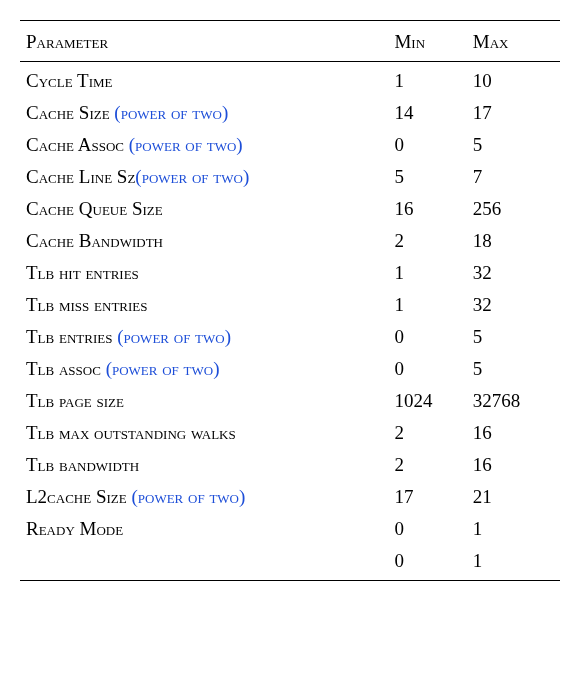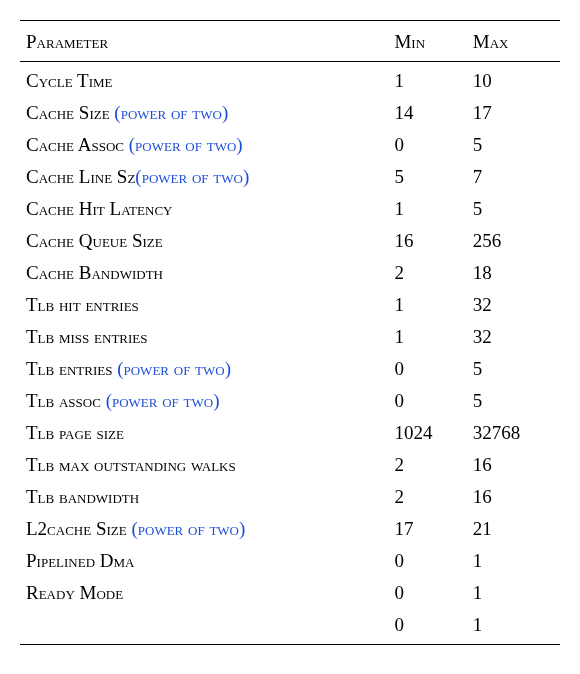--- a/index.html
+++ b/index.html
@@ -74,25 +74,20 @@
         <td><span class="param-name">Cache Assoc </span><span class="note">(power of two)</span></td>
         <td class="num">0</td>
         <td class="num">5</td>
       </tr>
       <tr>
         <td><span class="param-name">Cache Line Sz</span><span class="note">(power of two)</span></td>
         <td class="num">5</td>
         <td class="num">7</td>
       </tr>
       <tr>
-        <td><span class="param-name">Cache Hit Latency</span></td>
-        <td class="num">1</td>
-        <td class="num">5</td>
-      </tr>
-      <tr>
         <td><span class="param-name">Cache Queue Size</span></td>
         <td class="num">16</td>
         <td class="num">256</td>
       </tr>
       <tr>
         <td><span class="param-name">Cache Bandwidth</span></td>
         <td class="num">2</td>
         <td class="num">18</td>
       </tr>
       <tr>
@@ -129,25 +124,20 @@
         <td><span class="param-name">Tlb bandwidth</span></td>
         <td class="num">2</td>
         <td class="num">16</td>
       </tr>
       <tr>
         <td><span class="param-name">L2cache Size </span><span class="note">(power of two)</span></td>
         <td class="num">17</td>
         <td class="num">21</td>
       </tr>
       <tr>
-        <td><span class="param-name">Pipelined Dma</span></td>
-        <td class="num">0</td>
-        <td class="num">1</td>
-      </tr>
-      <tr>
         <td><span class="param-name">Ready Mode</span></td>
         <td class="num">0</td>
         <td class="num">1</td>
       </tr>
       <tr>
         <td></td>
         <td class="num">0</td>
         <td class="num">1</td>
       </tr>
     </tbody>

